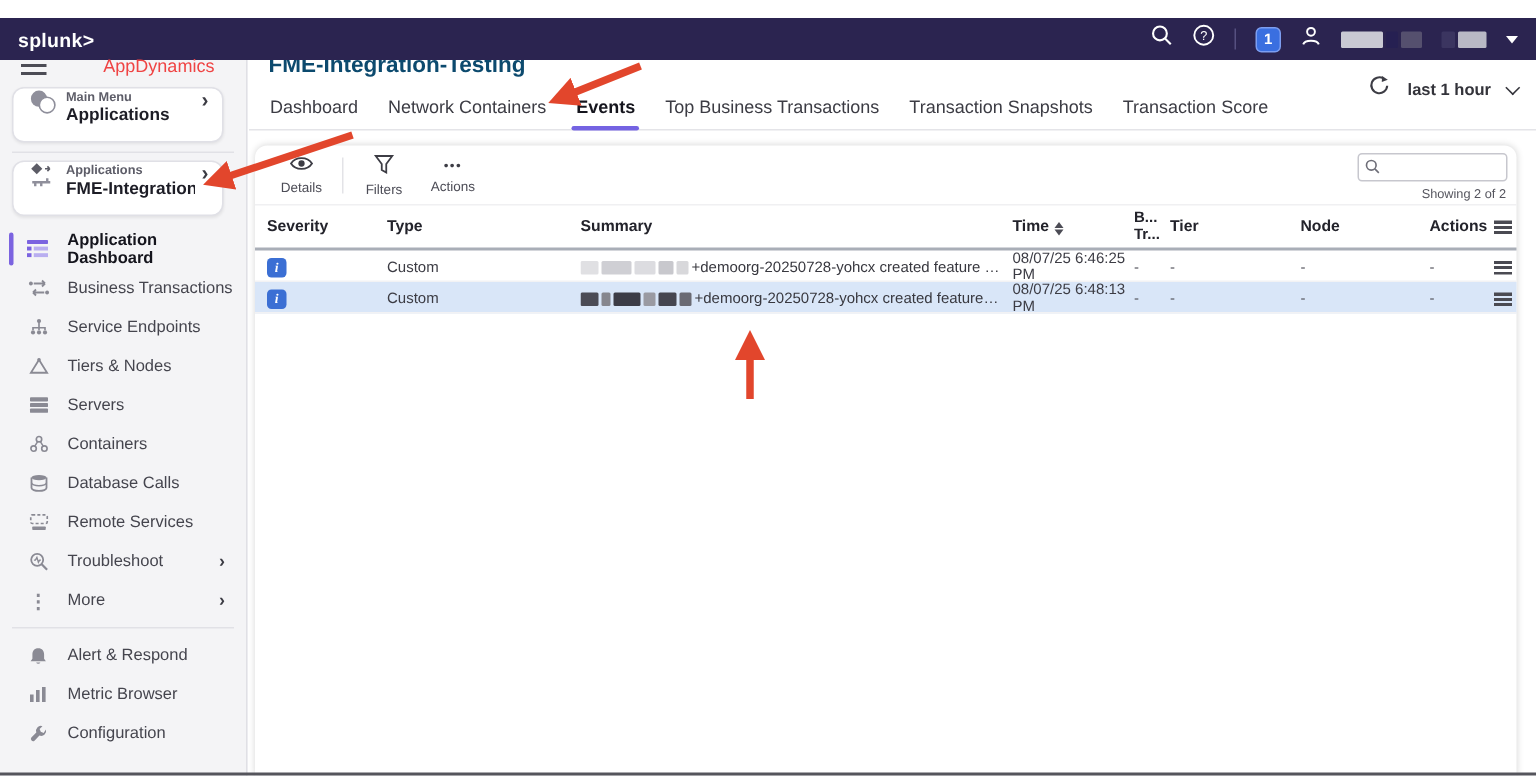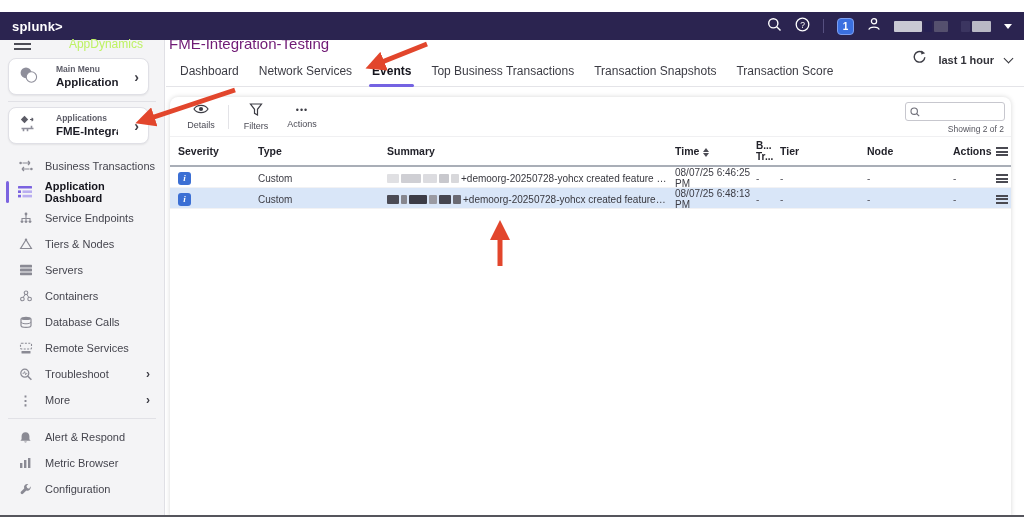--- a/index.html
+++ b/index.html
@@ -3,51 +3,51 @@
 <meta charset="utf-8">
 <style>
   * { margin:0; padding:0; box-sizing:border-box; }
   html,body { width:1024px; height:517px; }
   body { position:relative; overflow:hidden; font-family:"Liberation Sans",sans-serif; background:#fff; }
 
   
   .topbar { position:absolute; left:0; top:12px; right:0; height:28px; background:#2b2450;
             display:flex; align-items:center; padding:0 12px; color:#fff; z-index:10; }
   .brand { font-size:13px; font-weight:bold; letter-spacing:.2px; }
-  .product { font-size:12px; margin-left:6px; color:#bef264;margin-top:36px; }
+  .product { font-size:12px; margin-left:6px; color:#ef4444;margin-top:36px; }
   .topbar-right { margin-left:auto; display:flex; align-items:center; gap:13px; }
   .tb-divider { width:1px; height:14px; background:#565080; }
   .badge { min-width:17px; height:17px; background:#3a6fe0; border:1px solid #7d9ef0; border-radius:4px;
            font-size:10px; font-weight:bold; display:flex; align-items:center; justify-content:center; padding:0 3px; }
   .redact { display:inline-block; height:11px; border-radius:1px; }
   .caret-down-w { width:0; height:0; border-left:4px solid transparent; border-right:4px solid transparent; border-top:5px solid #fff; }
 
   
   .sidebar { position:absolute; left:0; top:28px; width:165px; bottom:0; background:#f4f4f6; border-right:1px solid #e0e0e5; }
   .burger { position:absolute; left:14px; top:10px; width:17px; height:12px;
             background:linear-gradient(#4c4c55 0 2px, transparent 2px 5px, #4c4c55 5px 7px, transparent 7px 10px, #4c4c55 10px 12px); }
   .scard { position:absolute; left:8px; width:141px; height:37px; background:#fff; border:1px solid #e0e0e6;
-           border-radius:8px; box-shadow:0 1px 2px rgba(0,0,0,.07); display:flex; align-items:center; padding:0 9px; gap:16px; cursor:pointer; }
+           border-radius:8px; box-shadow:0 1px 2px rgba(0,0,0,.07); display:flex; padding:0 9px; gap:4px; cursor:pointer; }
   .scard .txt { display:flex; flex-direction:column; line-height:1.25; overflow:hidden; }
   .scard .eyebrow { font-size:8.5px; font-weight:bold; color:#5d5d68; }
   .scard .ttl { font-size:11.5px; font-weight:bold; color:#1d1d26; white-space:nowrap; }
   .chev { margin-left:auto; font-size:14px; font-weight:bold; color:#3c3c44; line-height:1; }
   .side-divider { position:absolute; left:8px; right:8px; height:1px; background:#e1e1e6; }
   .nav { position:absolute; left:0; right:0; }
   .nav-item { position:relative; height:26px; display:flex; align-items:center; padding-left:18px; gap:12px;
               font-size:11px; color:#45454e; cursor:pointer; }
   .nav-item .nicon { width:15px; display:flex; justify-content:center; align-items:center; }
   .nav-item.active { font-weight:bold; color:#15151d; }
   .nav-item.active::before { content:""; position:absolute; left:6px; top:2px; bottom:2px; width:3px; border-radius:2px; background:#7b63e0; }
   .nav-item .chev-sm { margin-left:auto; margin-right:14px; font-size:12px; font-weight:bold; color:#3c3c44; }
   .more-glyph { font-size:13px; font-weight:bold; color:#8a8a94; }
 
   
   .main { position:absolute; left:166px; top:28px; right:0; bottom:0; background:#fff; }
-  .page-title { position:absolute; left:3px; top:7px; font-size:15px; font-weight:normal; color:#701a75; }
+  .page-title { position:absolute; left:13px; top:7px; font-size:15px; font-weight:bold; color:#0c4a6e; }
   .header-right { position:absolute; right:12px; top:7px; display:flex; align-items:center; gap:11px;margin-top:15px; }
   .time-label { font-size:11px; font-weight:bold; color:#33333a; }
   .caret-chev { width:7px; height:7px; border-right:1.6px solid #33333a; border-bottom:1.6px solid #33333a; transform:rotate(45deg); margin-top:-3px; }
   .tabs { position:absolute; left:0; right:0; top:36px; height:23px; display:flex; align-items:flex-end; padding-left:4px; border-bottom:1px solid #e4e4e8; }
   .tab { padding:0 10px 8px; font-size:12px; color:#3c3c44; position:relative; cursor:pointer; white-space:nowrap; }
   .tab.active { font-weight:bold; color:#15151d; }
   .tab.active::after { content:""; position:absolute; left:7px; right:7px; bottom:-1px; height:3px; background:#7463e2; border-radius:2px; }
 
   .sheet { position:absolute; left:4px; top:69px; width:841px; bottom:0; background:#fff;
            border-radius:8px 8px 0 0; box-shadow:0 0 5px rgba(0,0,0,.16); }
@@ -149,46 +149,46 @@
         </svg>
     </span>
     <span class="txt">
       <span class="eyebrow">Applications</span>
       <span class="ttl">FME-Integration-Te...</span>
     </span>
     <span class="chev">›</span>
   </div>
 
   <div class="nav" style="top:125px;">
-    <div class="nav-item">
-      <span class="nicon">
-        <svg width="14" height="12" viewBox="0 0 14 12">
-            <path d="M3.5 3 H11 M11 3 l-2 -2 M11 3 l-2 2" stroke="#8a8a94" fill="none" stroke-width="1.2"></path>
-            <circle cx="1.6" cy="3" r="1.3" fill="#8a8a94"></circle>
-            <path d="M10.5 9 H3 M3 9 l2 -2 M3 9 l2 2" stroke="#8a8a94" fill="none" stroke-width="1.2"></path>
-            <circle cx="12.4" cy="9" r="1.3" fill="#8a8a94"></circle>
-          </svg>
-      </span>
-      <span>Business Transactions</span>
-    </div>
     <div class="nav-item active">
       <span class="nicon">
         <svg width="14" height="12" viewBox="0 0 14 12">
             <rect x="0" y="0" width="14" height="2.6" rx="0.5" fill="#7b63e0"></rect>
             <rect x="0" y="4.4" width="3" height="2.6" fill="#7b63e0"></rect>
             <rect x="4.5" y="4.4" width="9.5" height="2.6" fill="#b9aef0"></rect>
             <rect x="0" y="8.8" width="3" height="2.6" fill="#7b63e0"></rect>
             <rect x="4.5" y="8.8" width="9.5" height="2.6" fill="#b9aef0"></rect>
           </svg>
       </span>
       <span>Application Dashboard</span>
     </div>
     <div class="nav-item">
       <span class="nicon">
         <svg width="14" height="12" viewBox="0 0 14 12">
+            <path d="M3.5 3 H11 M11 3 l-2 -2 M11 3 l-2 2" stroke="#8a8a94" fill="none" stroke-width="1.2"></path>
+            <circle cx="1.6" cy="3" r="1.3" fill="#8a8a94"></circle>
+            <path d="M10.5 9 H3 M3 9 l2 -2 M3 9 l2 2" stroke="#8a8a94" fill="none" stroke-width="1.2"></path>
+            <circle cx="12.4" cy="9" r="1.3" fill="#8a8a94"></circle>
+          </svg>
+      </span>
+      <span>Business Transactions</span>
+    </div>
+    <div class="nav-item">
+      <span class="nicon">
+        <svg width="14" height="12" viewBox="0 0 14 12">
             <path d="M7 2.5 V5 M3 8 V6.5 H11 V8 M7 5 V8" stroke="#8a8a94" fill="none" stroke-width="1.1"></path>
             <circle cx="7" cy="2" r="1.4" fill="#8a8a94"></circle>
             <circle cx="3" cy="9.6" r="1.4" fill="#8a8a94"></circle>
             <circle cx="7" cy="9.6" r="1.4" fill="#8a8a94"></circle>
             <circle cx="11" cy="9.6" r="1.4" fill="#8a8a94"></circle>
           </svg>
       </span>
       <span>Service Endpoints</span>
     </div>
     <div class="nav-item">
@@ -299,21 +299,21 @@
           <path d="M10.4 2.4 A5.3 5.3 0 1 0 12.8 7.2" fill="none" stroke="#3d3d45" stroke-width="1.4"></path>
           <path d="M9.4 0.6 L13.2 3.2 L9.2 4.6 Z" fill="#3d3d45"></path>
         </svg>
     </span>
     <span class="time-label">last 1 hour</span>
     <span class="caret-chev"></span>
   </div>
 
   <div class="tabs">
     <div class="tab">Dashboard</div>
-    <div class="tab">Network Services</div>
+    <div class="tab">Network Containers</div>
     <div class="tab active">Events</div>
     <div class="tab">Top Business Transactions</div>
     <div class="tab">Transaction Snapshots</div>
     <div class="tab">Transaction Score</div>
   </div>
 
   <div class="sheet">
     <div class="toolbar">
       <div class="tool-btn">
         <span>

